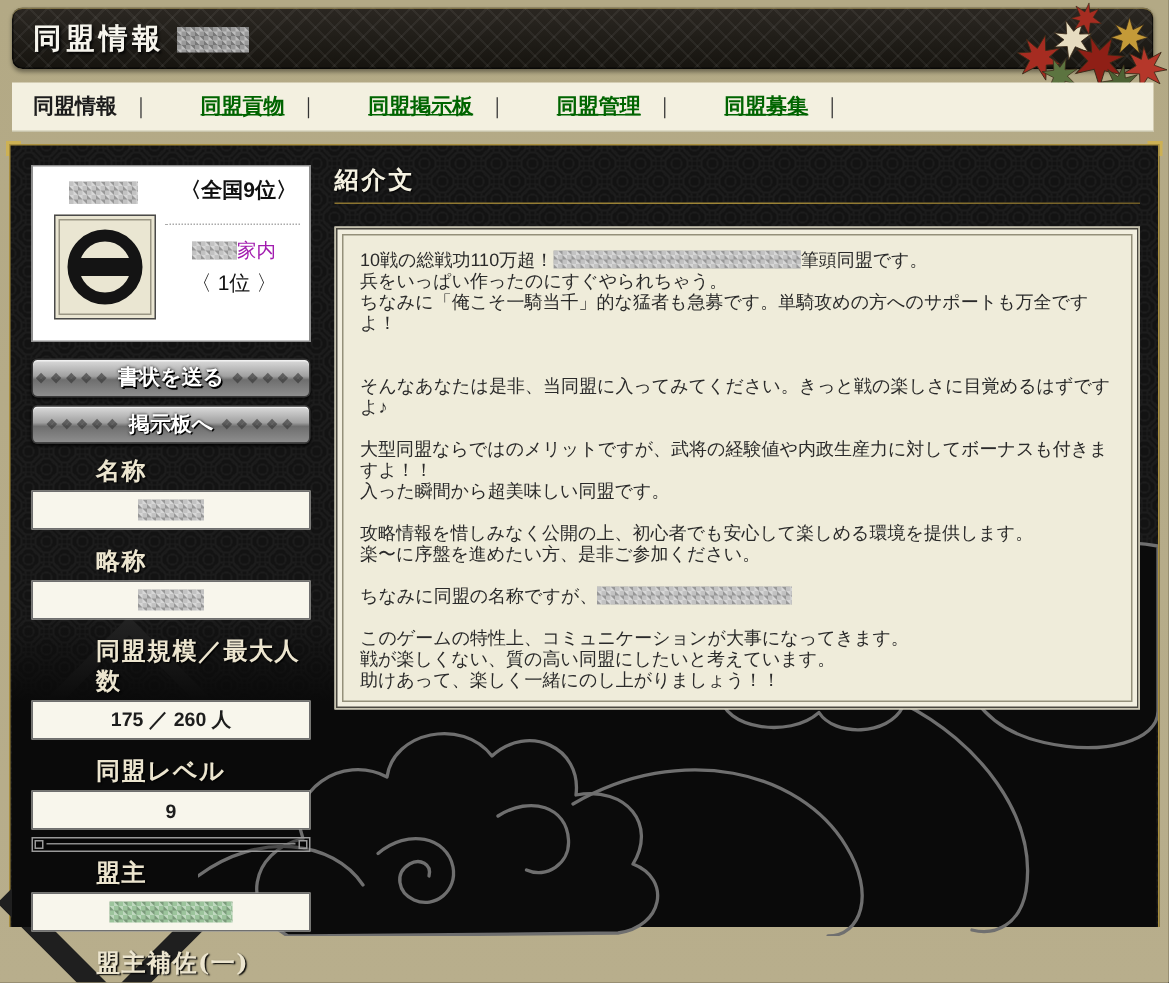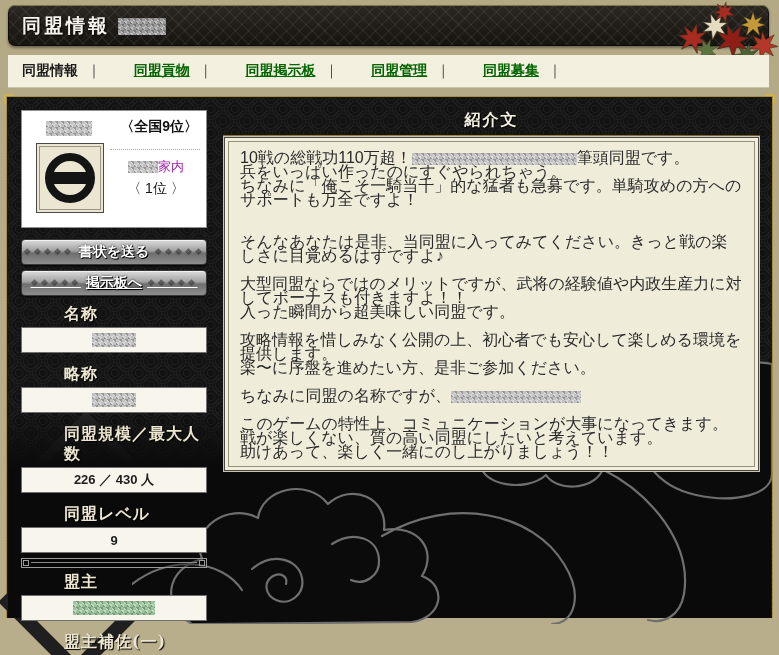--- a/index.html
+++ b/index.html
@@ -74,46 +74,46 @@
   .card-dots   { position:absolute; left:88px; right:6px; top:38px; border-top:1px dotted #aaa; }
   .card-family { position:absolute; left:86px; right:2px; top:47px; text-align:center; font-size:13px; color:#a21caf; }
   .card-frank  { position:absolute; left:86px; right:2px; top:69px; text-align:center; font-size:14px; color:#111; }
 
   .btn { width:100%; height:26px; margin-top:11px; border:1px solid #383838; border-radius:4px;
     background:linear-gradient(#dcdcdc, #a0a0a0 45%, #6e6e6e 55%, #8e8e8e);
     box-shadow: inset 0 1px 0 #f0f0f0, 0 1px 2px rgba(0,0,0,0.8);
     color:#fff; font-weight:bold; font-size:14px;
     text-shadow:0 0 2px #000, 1px 1px 0 #000;
     display:flex; align-items:center; justify-content:center; gap:5px; cursor:pointer; }
-  .btn.second { margin-top:5px;text-decoration:underline; }
+  .btn.second { margin-top:5px; }
   .orn { font-size:9px; letter-spacing:2px; color:rgba(50,50,50,0.6); text-shadow:none; }
   .orn::before { content:"❖❖❖❖❖"; }
 
   .fgroup { margin-top:11px; }
   .fgroup.first { margin-top:8px; }
   .flabel { color:#ece5cf; font-family:"DejaVu Serif","Liberation Serif",serif;
     font-weight:bold; font-size:16px; line-height:20px; text-shadow:1px 1px 1px #000; letter-spacing:1px;margin-left:43px; }
   .fbox { margin-top:3px; height:26px; background:#f8f6ec; border:1px solid #6f6f6f;
     display:flex; align-items:center; justify-content:center;
     font-size:13px; font-weight:bold; color:#1d1d1d; }
   .divider { position:relative; margin-top:5px; margin-bottom:2px; height:10px;
     border:1px solid #9a9a9a; background:rgba(0,0,0,0.35); }
   .divider::before { content:""; position:absolute; left:9px; right:9px; top:3px; border-top:1px solid #8a8a8a; }
   .hcap { position:absolute; top:1px; width:6px; height:6px; border:1px solid #9a9a9a; }
   .hcap.l { left:1px; } .hcap.r { right:1px; }
 
   
   .content { position:absolute; left:216px; top:13px; right:12px; }
   .c-head { color:#f5f2e2; font-family:"DejaVu Serif","Liberation Serif",serif;
-    font-weight:bold; font-size:16px; line-height:20px; text-shadow:1px 1px 1px #000; letter-spacing:2px;text-align:center; }
+    font-weight:bold; font-size:16px; line-height:20px; text-shadow:1px 1px 1px #000; letter-spacing:2px; }
   .c-rule { margin-top:5px; height:1px; background:linear-gradient(90deg,#8a7330,#a08738 50%,#6e5b26); }
-  .ibox { margin-top:0; background:#efecda; border:1px solid #c8c4b0;
+  .ibox { margin-top:15px; background:#efecda; border:1px solid #c8c4b0;
     box-shadow: inset 0 0 0 1px #4a4840, inset 0 0 0 4px #f2efdf, inset 0 0 0 5px #94907a;
     padding:14px 16px 12px 16px; min-height:246px;
-    font-size:16px; line-height:14px; color:#2a2a2a; }
+    font-size:12px; line-height:14px; color:#2a2a2a; }
   .ibox p { margin:0 0 14px 0; }
   .ibox p:last-child { margin-bottom:0; }
   .blur-inline { height:12px; vertical-align:-2px; }
 </style>
 </head>
 <body>
 
 <div class="page">
 
   <div class="topbar">
@@ -207,21 +207,21 @@
 
       <div class="fgroup">
         <div class="flabel">略称</div>
         <div class="fbox">
           <span class="blur blur-inline" style="width:44px;height:14px"></span>
         </div>
       </div>
 
       <div class="fgroup">
         <div class="flabel">同盟規模／最大人数</div>
-        <div class="fbox">226 ／ 430 人</div>
+        <div class="fbox">175 ／ 260 人</div>
       </div>
 
       <div class="fgroup">
         <div class="flabel">同盟レベル</div>
         <div class="fbox">9</div>
       </div>
 
       <div class="divider">
         <span class="hcap l"></span>
         <span class="hcap r"></span>

